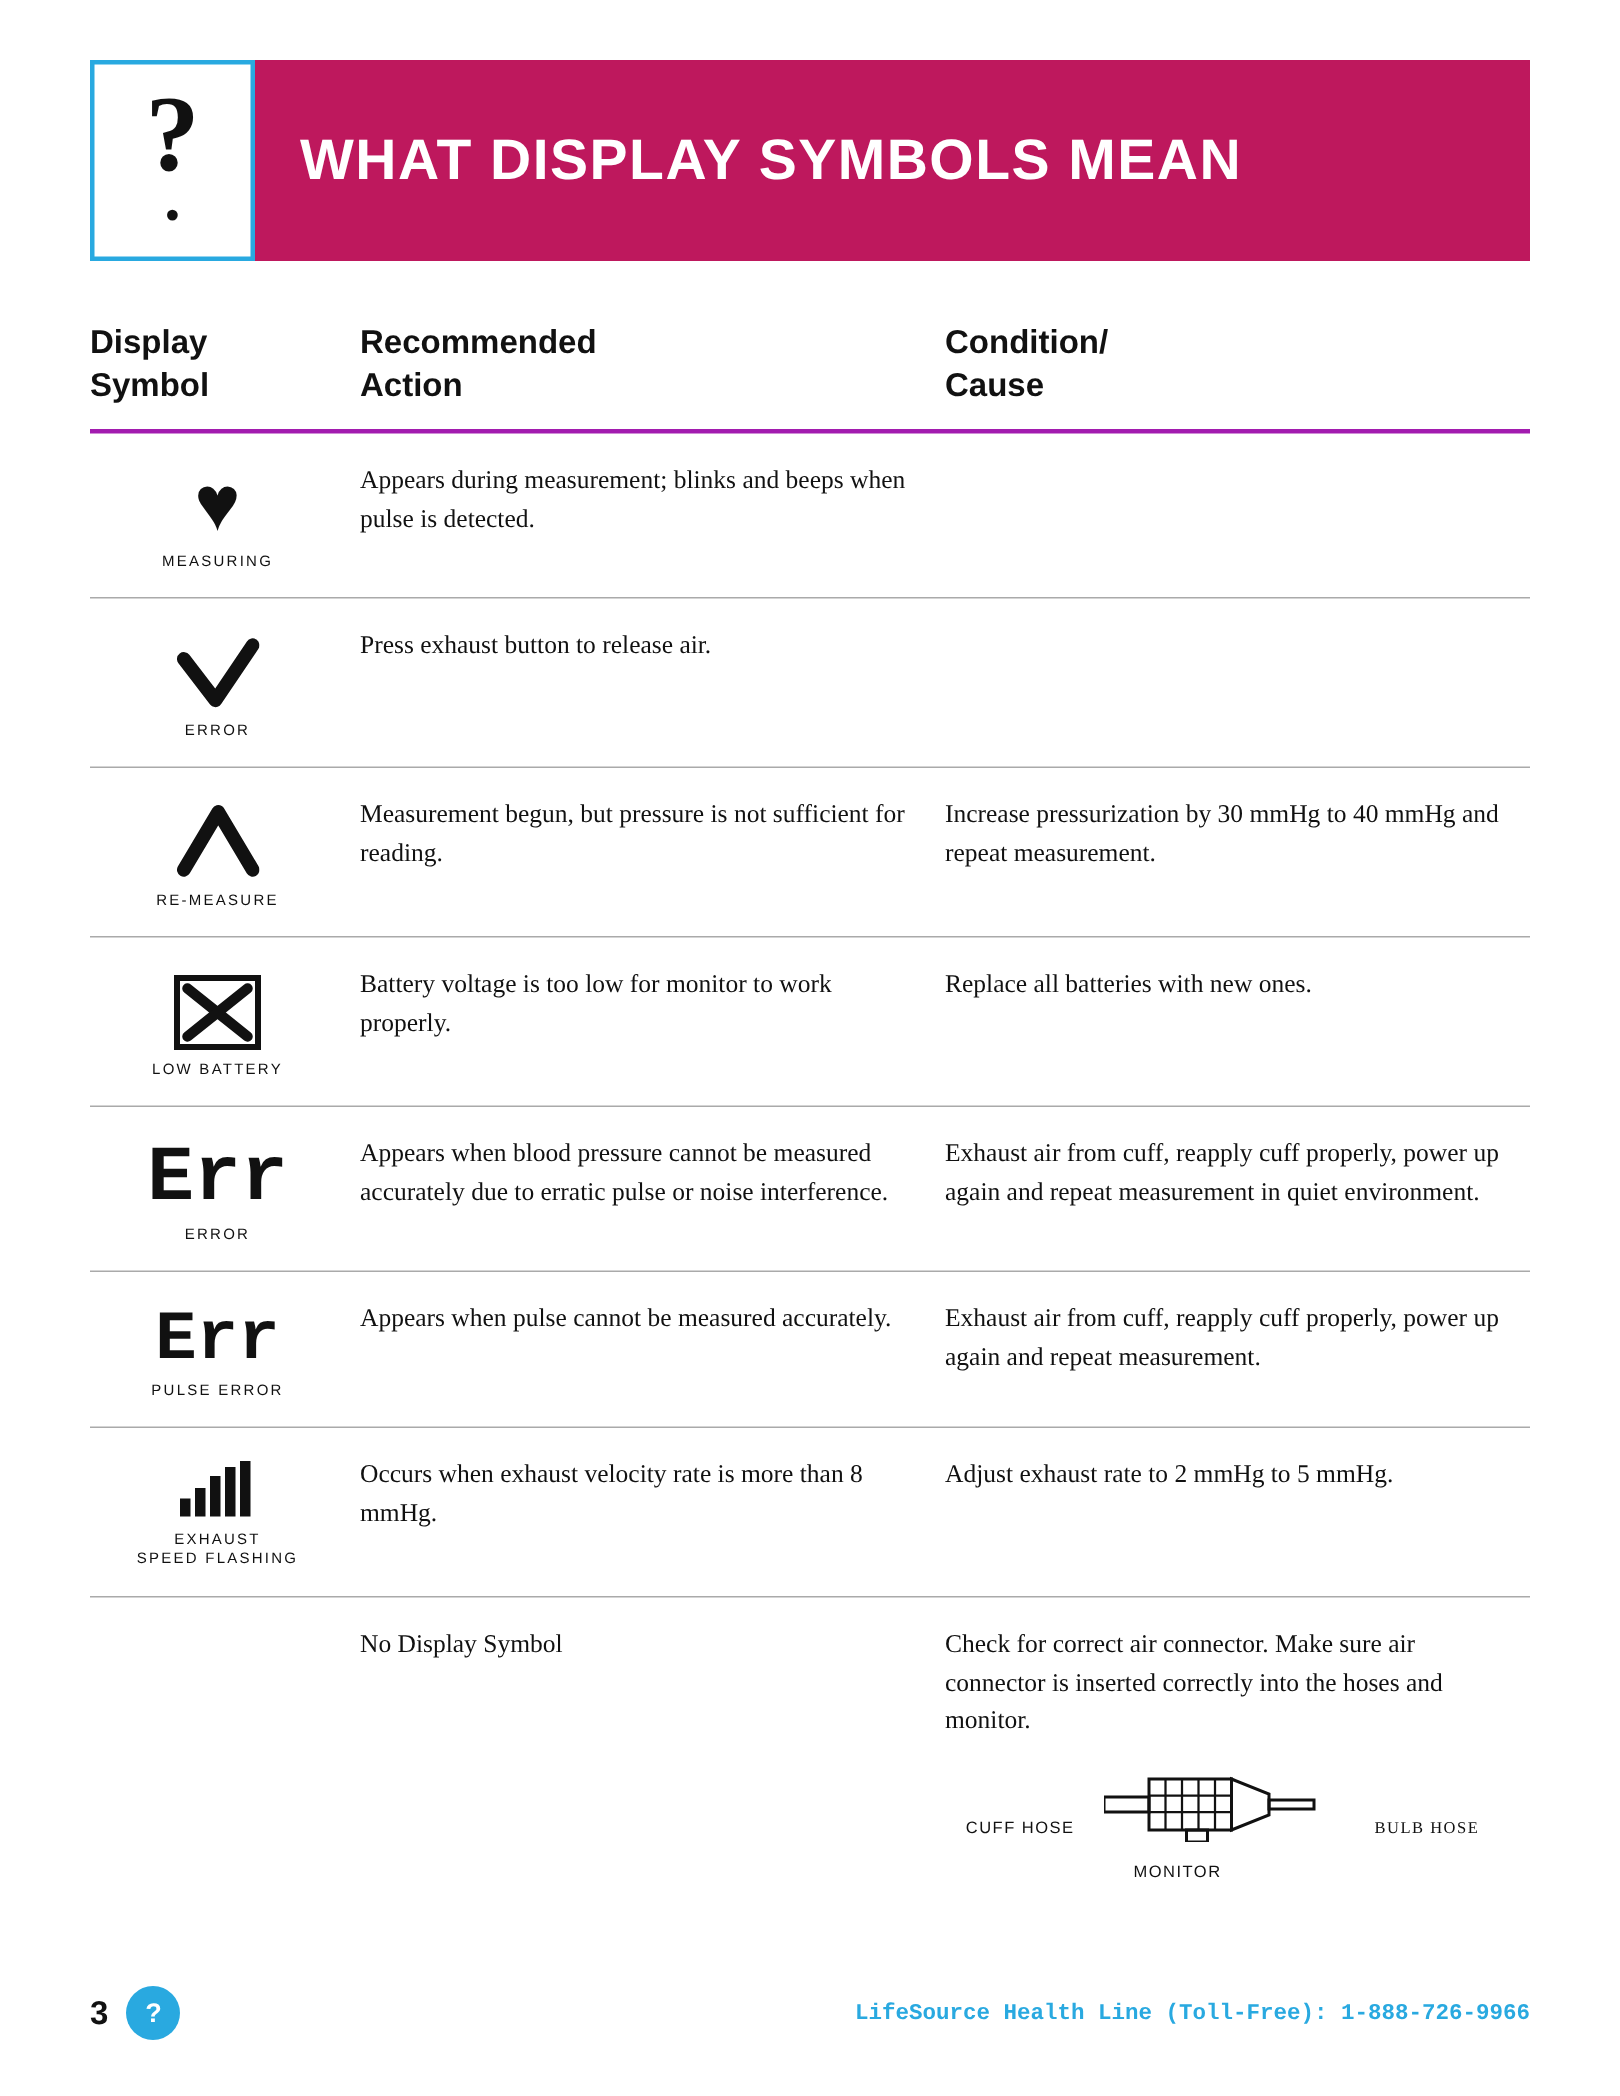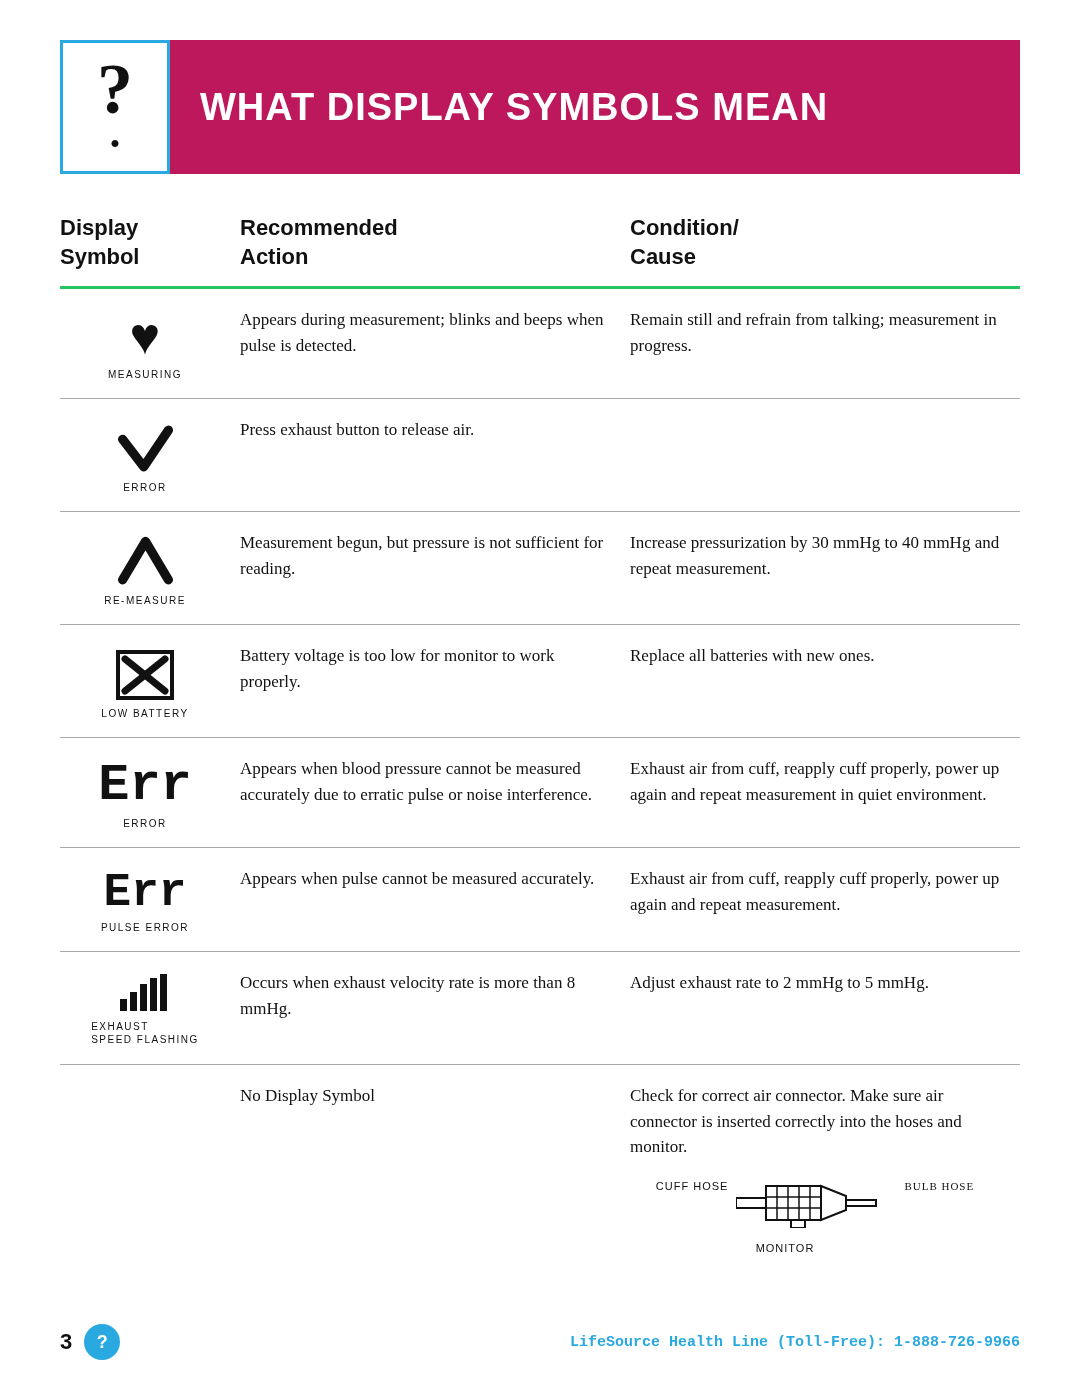--- a/index.html
+++ b/index.html
@@ -54,21 +54,21 @@
       letter-spacing: 1px;
       font-family: Arial, sans-serif;
       text-transform: uppercase;
     }
 
     
     .col-headers {
       display: grid;
       grid-template-columns: 180px 1fr 1fr;
       padding: 10px 0 15px 0;
-      border-bottom: 3px solid #22c55e;
+      border-bottom: 3px solid #a21caf;
     }
     .col-header {
       font-size: 22px;
       font-weight: bold;
       font-family: Arial, sans-serif;
       line-height: 1.3;
     }
 
     
     .table-row {
@@ -87,21 +87,21 @@
       flex-direction: column;
       align-items: center;
       padding-right: 10px;
       padding-top: 4px;
     }
     .symbol-label {
       font-size: 10px;
       font-family: Arial, sans-serif;
       letter-spacing: 1.5px;
       text-transform: uppercase;
-      text-align: left;
+      text-align: center;
       margin-top: 6px;
       color: #111;
     }
 
     .condition-cell, .action-cell {
       font-size: 17px;
       line-height: 1.5;
       padding-right: 20px;
     }
 
@@ -247,21 +247,20 @@
     <span>Cause</span>
   </div>
 </div>
 
 <div class="table-row">
   <div class="symbol-cell">
     <div class="sym-heart">♥</div>
     <div class="symbol-label">MEASURING</div>
   </div>
   <div class="condition-cell">Appears during measurement; blinks and beeps when pulse is detected.</div>
-  <div class="action-cell">Remain still and refrain from talking; measurement in progress.</div>
 </div>
 
 <div class="table-row">
   <div class="symbol-cell">
     <svg class="sym-checkmark" viewBox="0 0 60 60">
       <polyline points="5,20 28,50 55,10" stroke="#111" stroke-width="10" fill="none" stroke-linejoin="round" stroke-linecap="round"></polyline>
     </svg>
     <div class="symbol-label">ERROR</div>
   </div>
   <div class="action-cell">Press exhaust button to release air.</div>
@@ -336,21 +335,21 @@
 <div class="no-symbol-row">
   <div class="symbol-cell">
     
   </div>
   <div class="condition-cell">No Display Symbol</div>
   <div class="action-cell">
     <span>Check for correct air connector. Make sure air connector is inserted correctly into the hoses and monitor.</span>
 
     
     <div class="hose-diagram" style="margin-top:18px;">
-      <div style="display:flex; align-items:flex-start; gap: 8px;">
+      <div style="display:flex; align-items:flex-end; gap: 20px;">
         <span style="font-size:11px; font-family:Arial,sans-serif; letter-spacing:1px; text-transform:uppercase;">CUFF HOSE</span>
 
         <svg width="160" height="50" viewBox="0 0 160 50">
 
           <rect x="0" y="20" width="30" height="10" fill="none" stroke="#111" stroke-width="2"></rect>
 
           <rect x="30" y="8" width="55" height="34" fill="none" stroke="#111" stroke-width="2"></rect>
 
           <line x1="41" y1="8" x2="41" y2="42" stroke="#111" stroke-width="1.5"></line>
           <line x1="52" y1="8" x2="52" y2="42" stroke="#111" stroke-width="1.5"></line>

